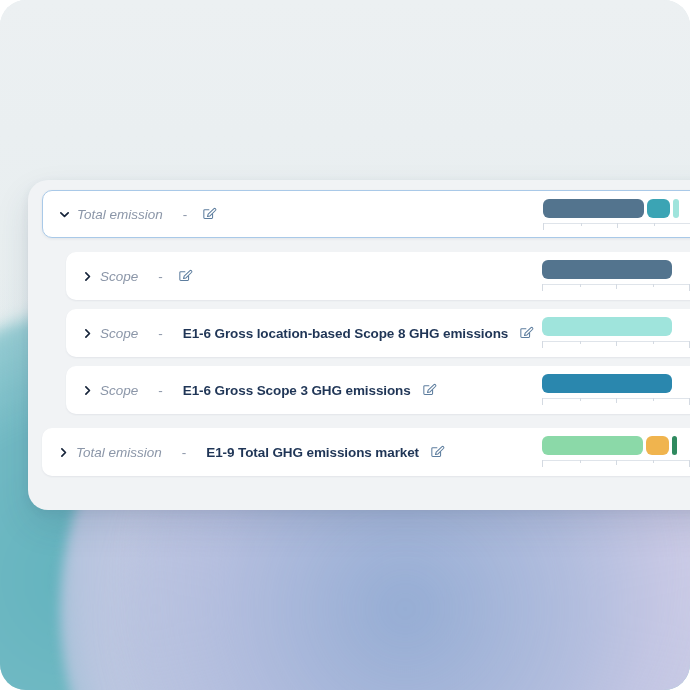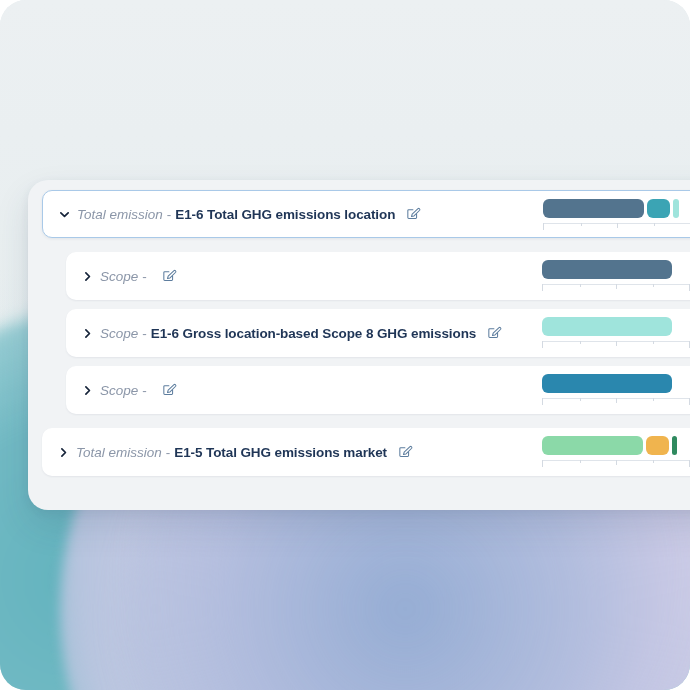--- a/index.html
+++ b/index.html
@@ -143,21 +143,21 @@
     justify-content: center;
     cursor: pointer;
   }
   .chev svg { display: block; }
 
   
   .label-wrap {
     flex: 0 0 auto;
     display: flex;
     align-items: center;
-    gap: 0;
+    gap: 16px;
     white-space: nowrap;
     overflow: hidden;
   }
   .kind {
     font-style: italic;
     font-size: 13.5px;
     color: #8b96a8;
     font-weight: 400;
   }
   .sep {
@@ -242,21 +242,20 @@
     <div id="rows-container">
         <div class="row level-0 selected">
           <div class="chev">
             <svg width="13" height="13" viewBox="0 0 16 16" fill="none">
               <path d="M3.5 6 L8 10.4 L12.5 6" stroke="#16243a" stroke-width="2.1" stroke-linecap="round" stroke-linejoin="round"></path>
             </svg>
           </div>
           <div class="label-wrap">
             <span class="kind">Total emission</span>
             <span class="sep">-</span>
-            <span class="title">E1-6 Total GHG emissions location</span>
           </div>
           <span class="edit-icon">
             <svg width="15" height="15" viewBox="0 0 18 18" fill="none">
               <path d="M8.3 3.2 H3.3 A1.1 1.1 0 0 0 2.2 4.3 V12.6 A1.1 1.1 0 0 0 3.3 13.7 H11.6 A1.1 1.1 0 0 0 12.7 12.6 V8.4" stroke="#5d7d9e" stroke-width="1.25" stroke-linecap="round" stroke-linejoin="round"></path>
               <path d="M14.4 1.9 A1.45 1.45 0 0 1 16.4 3.9 L9.6 10.7 L6.6 11.5 L7.4 8.5 Z" stroke="#5d7d9e" stroke-width="1.25" stroke-linejoin="round" fill="none"></path>
             </svg>
           </span>
           <div class="gauge">
             <div class="bar-track">
               <div class="seg" style="background: rgb(83, 116, 142); width: 100.64px;"></div>
@@ -327,20 +326,21 @@
         </div>
         <div class="row level-1">
           <div class="chev">
             <svg width="13" height="13" viewBox="0 0 16 16" fill="none">
               <path d="M6 3.5 L10.4 8 L6 12.5" stroke="#16243a" stroke-width="2.1" stroke-linecap="round" stroke-linejoin="round"></path>
             </svg>
           </div>
           <div class="label-wrap">
             <span class="kind">Scope</span>
             <span class="sep">-</span>
+            <span class="title">E1-6 Gross Scope 3 GHG emissions</span>
           </div>
           <span class="edit-icon">
             <svg width="15" height="15" viewBox="0 0 18 18" fill="none">
               <path d="M8.3 3.2 H3.3 A1.1 1.1 0 0 0 2.2 4.3 V12.6 A1.1 1.1 0 0 0 3.3 13.7 H11.6 A1.1 1.1 0 0 0 12.7 12.6 V8.4" stroke="#5d7d9e" stroke-width="1.25" stroke-linecap="round" stroke-linejoin="round"></path>
               <path d="M14.4 1.9 A1.45 1.45 0 0 1 16.4 3.9 L9.6 10.7 L6.6 11.5 L7.4 8.5 Z" stroke="#5d7d9e" stroke-width="1.25" stroke-linejoin="round" fill="none"></path>
             </svg>
           </span>
           <div class="gauge">
             <div class="bar-track">
               <div class="seg" style="background: rgb(42, 135, 174); width: 130.24px;"></div>
@@ -354,21 +354,21 @@
         </div>
         <div class="row level-0 gap-before gap-after">
           <div class="chev">
             <svg width="13" height="13" viewBox="0 0 16 16" fill="none">
               <path d="M6 3.5 L10.4 8 L6 12.5" stroke="#16243a" stroke-width="2.1" stroke-linecap="round" stroke-linejoin="round"></path>
             </svg>
           </div>
           <div class="label-wrap">
             <span class="kind">Total emission</span>
             <span class="sep">-</span>
-            <span class="title">E1-5 Total GHG emissions market</span>
+            <span class="title">E1-9 Total GHG emissions market</span>
           </div>
           <span class="edit-icon">
             <svg width="15" height="15" viewBox="0 0 18 18" fill="none">
               <path d="M8.3 3.2 H3.3 A1.1 1.1 0 0 0 2.2 4.3 V12.6 A1.1 1.1 0 0 0 3.3 13.7 H11.6 A1.1 1.1 0 0 0 12.7 12.6 V8.4" stroke="#5d7d9e" stroke-width="1.25" stroke-linecap="round" stroke-linejoin="round"></path>
               <path d="M14.4 1.9 A1.45 1.45 0 0 1 16.4 3.9 L9.6 10.7 L6.6 11.5 L7.4 8.5 Z" stroke="#5d7d9e" stroke-width="1.25" stroke-linejoin="round" fill="none"></path>
             </svg>
           </span>
           <div class="gauge">
             <div class="bar-track">
               <div class="seg" style="background: rgb(139, 217, 168); width: 100.64px;"></div>

